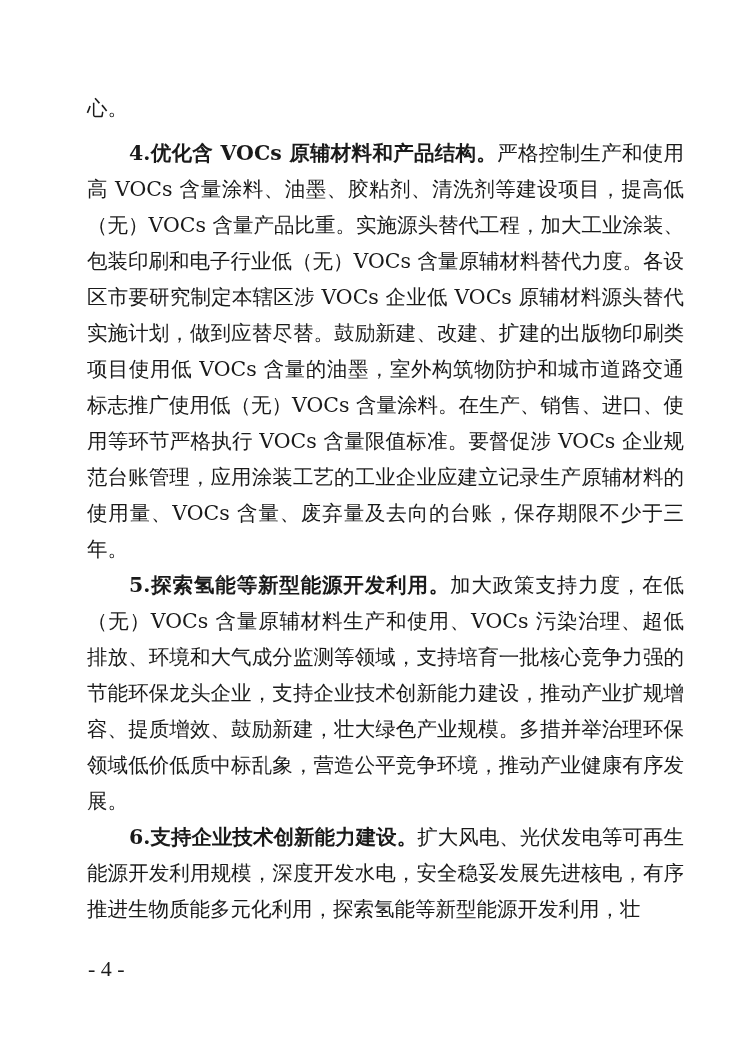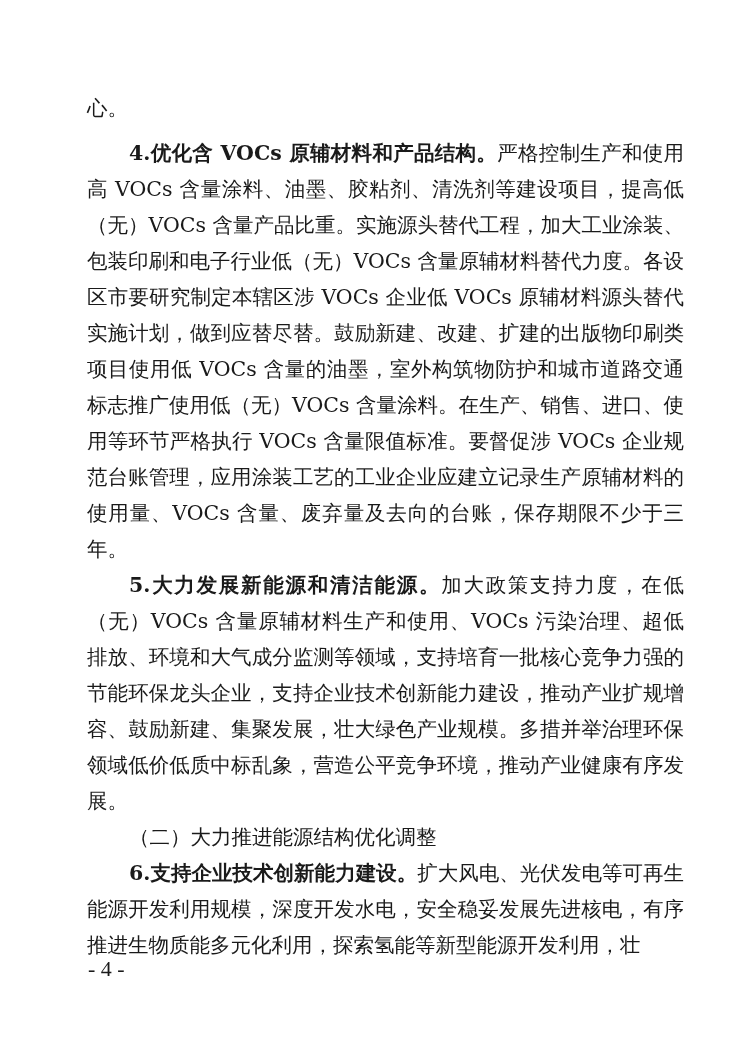--- a/index.html
+++ b/index.html
@@ -26,21 +26,20 @@
 </head>
 <body>
 
 <div class="page">
   <div class="content">
     <p class="cont">心。</p>
     <div style="height:9px"></div>
 
     <p class="indent"><span class="heading-bold">4.</span><span class="heading-bold">优化含 VOCs 原辅材料和产品结构。</span><span>严格控制生产和使用高 VOCs 含量涂料、油墨、胶粘剂、清洗剂等建设项目，提高低（无）VOCs 含量产品比重。实施源头替代工程，加大工业涂装、包装印刷和电子行业低（无）VOCs 含量原辅材料替代力度。各设区市要研究制定本辖区涉 VOCs 企业低 VOCs 原辅材料源头替代实施计划，做到应替尽替。鼓励新建、改建、扩建的出版物印刷类项目使用低 VOCs 含量的油墨，室外构筑物防护和城市道路交通标志推广使用低（无）VOCs 含量涂料。在生产、销售、进口、使用等环节严格执行 VOCs 含量限值标准。要督促涉 VOCs 企业规范台账管理，应用涂装工艺的工业企业应建立记录生产原辅材料的使用量、VOCs 含量、废弃量及去向的台账，保存期限不少于三年。</span></p>
 
-    <p class="indent"><span class="heading-bold">5.</span><span class="heading-bold">大力发展新能源和清洁能源。</span><span>加大政策支持力度，在低（无）VOCs 含量原辅材料生产和使用、VOCs 污染治理、超低排放、环境和大气成分监测等领域，支持培育一批核心竞争力强的节能环保龙头企业，支持企业技术创新能力建设，推动产业扩规增容、鼓励新建、集聚发展，壮大绿色产业规模。多措并举治理环保领域低价低质中标乱象，营造公平竞争环境，推动产业健康有序发展。</span></p>
+    <p class="indent"><span class="heading-bold">5.</span><span class="heading-bold">探索氢能等新型能源开发利用。</span><span>加大政策支持力度，在低（无）VOCs 含量原辅材料生产和使用、VOCs 污染治理、超低排放、环境和大气成分监测等领域，支持培育一批核心竞争力强的节能环保龙头企业，支持企业技术创新能力建设，推动产业扩规增容、提质增效、鼓励新建，壮大绿色产业规模。多措并举治理环保领域低价低质中标乱象，营造公平竞争环境，推动产业健康有序发展。</span></p>
 
-    <p class="section-head">（二）大力推进能源结构优化调整</p>
 
     <p class="indent"><span class="heading-bold">6.</span><span class="heading-bold">支持企业技术创新能力建设。</span><span>扩大风电、光伏发电等可再生能源开发利用规模，深度开发水电，安全稳妥发展先进核电，有序推进生物质能多元化利用，探索氢能等新型能源开发利用，壮</span></p>
   </div>
 
   <div class="pagenum">- 4 -</div>
 </div>
 
 </body></html>

